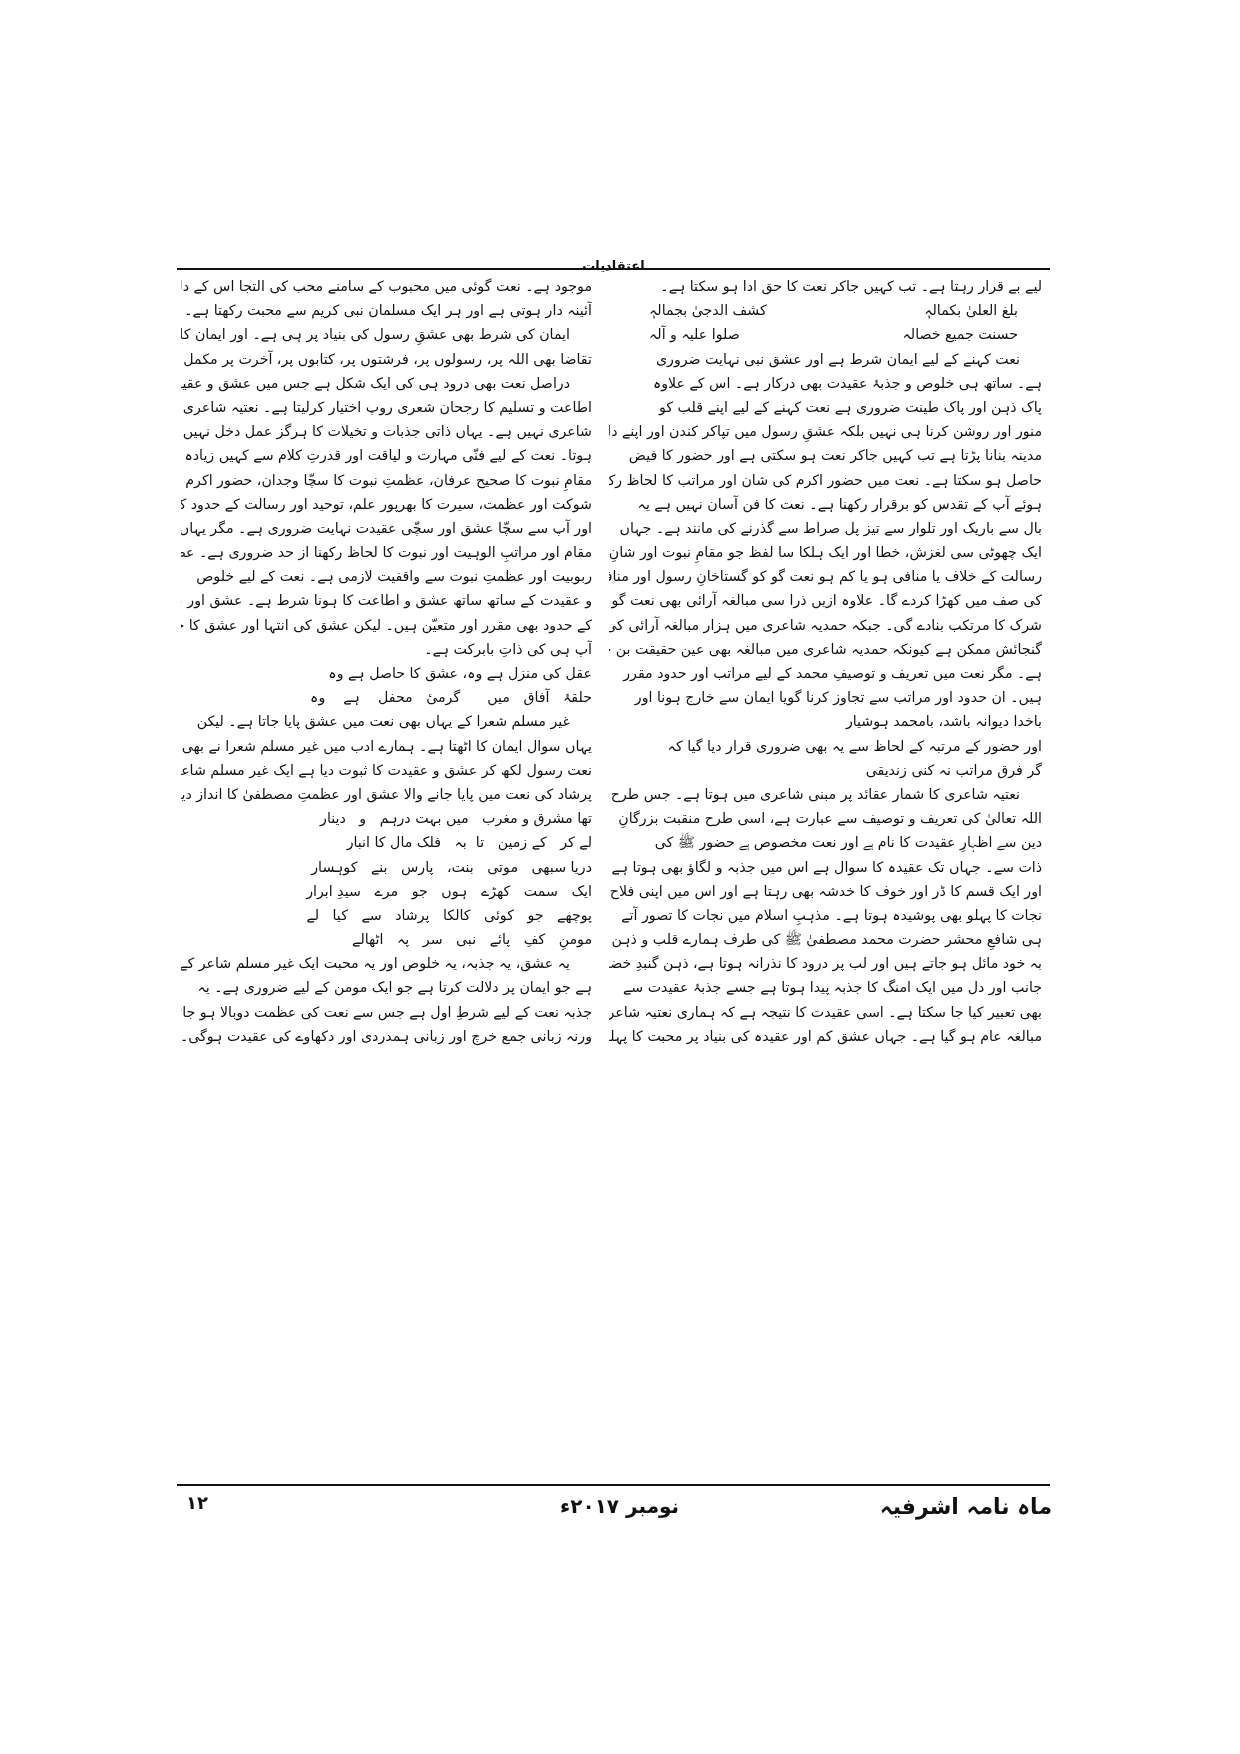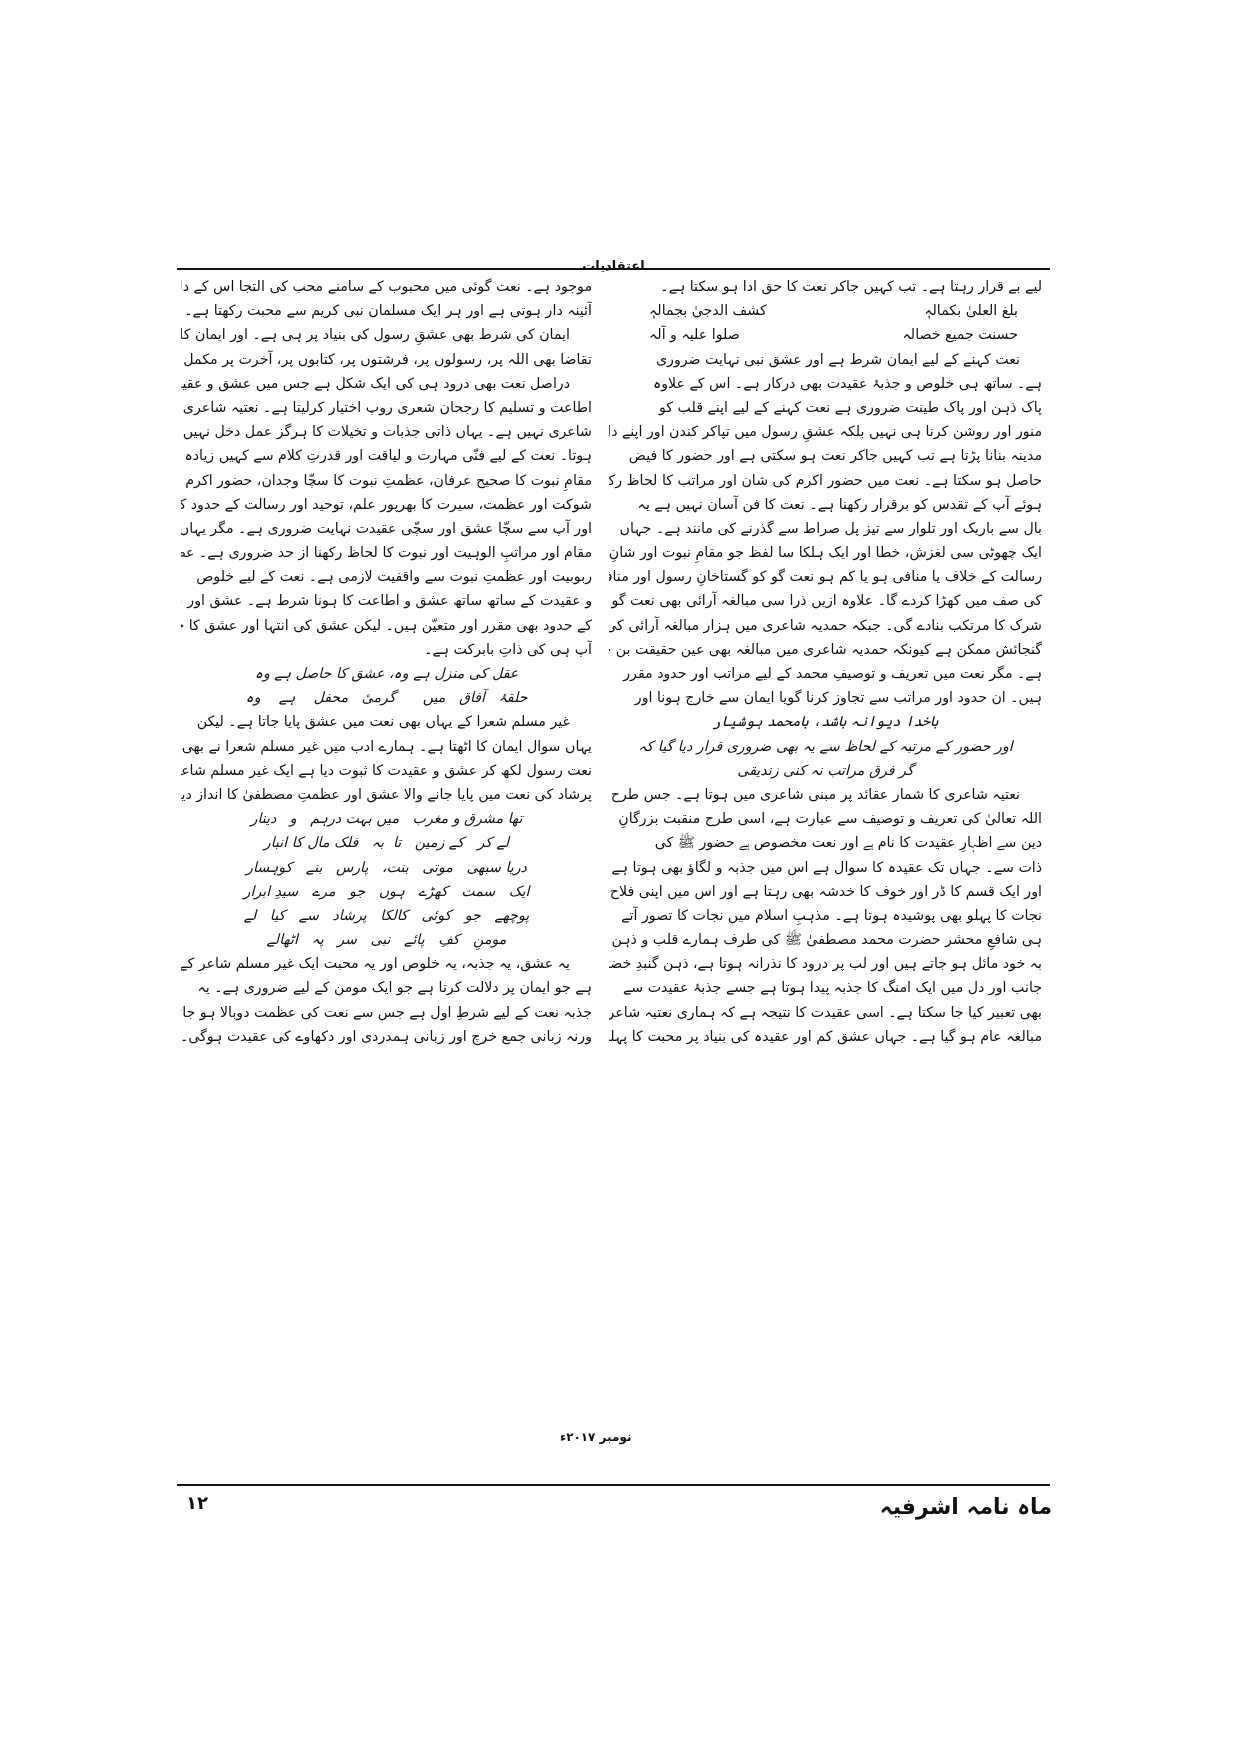--- a/index.html
+++ b/index.html
@@ -11,26 +11,26 @@
   .rule-top { position: absolute; left: 177px; width: 873px; top: 268px; height: 0;
          border-top: 2px solid #111; }
   .rule-bottom { position: absolute; left: 177px; width: 873px; top: 1484px; height: 0;
          border-top: 2px solid #111; }
   .col { position: absolute; top: 274px; direction: rtl; text-align: justify;
          font-family: "DejaVu Sans", sans-serif; font-size: 14.2px; line-height: 24.2px; }
   .col-right { left: 609px; width: 433px; }
   .col-left { left: 181px; width: 411px; }
   .line { display: block; white-space: nowrap; overflow: hidden; text-align: right; height: 24.2px; }
   .line.indent { padding-right: 22px; }
-  .verse { display: block; text-align: center; white-space: pre; height: 24.2px; font-style: italic; }
+  .verse { display: block; white-space: pre; height: 24.2px; }
   .arabic-verse { display: flex; justify-content: space-between; height: 24.2px; padding: 0 24px 0 40px;
          font-family: "DejaVu Sans", sans-serif; }
   .col-divider { position: absolute; left: 600px; top: 274px; width: 0; height: 1206px; }
   .footer-title { position: absolute; right: 188px; top: 1494px; font-size: 22px; font-weight: bold; direction: rtl; }
-  .footer-date { position: absolute; left: 560px; top: 1430px; font-size: 12px; direction: rtl; font-weight: bold; text-align: right; }
+  .footer-date { position: absolute; left: 560px; top: 1494px; font-size: 20px; direction: rtl; font-weight: bold; text-align: right; }
   .footer-page { position: absolute; left: 186px; top: 1492px; font-size: 18px; font-weight: bold; direction: rtl; }
 </style>
 </head>
 <body>
 
 <div class="page">
   <div class="running-head">اعتقادیات</div>
   <div class="rule-top"></div>
 
   <div class="col col-right" id="col-right">

